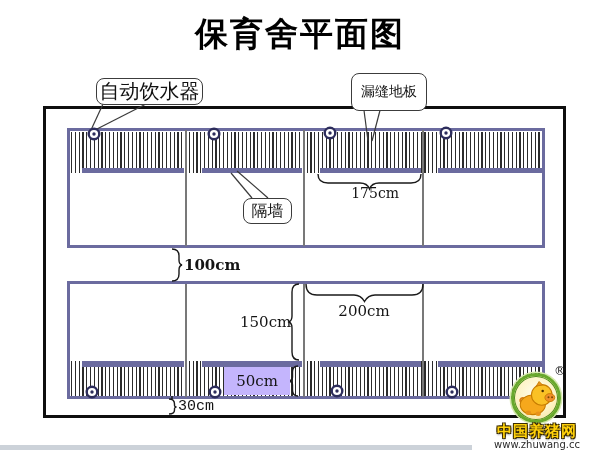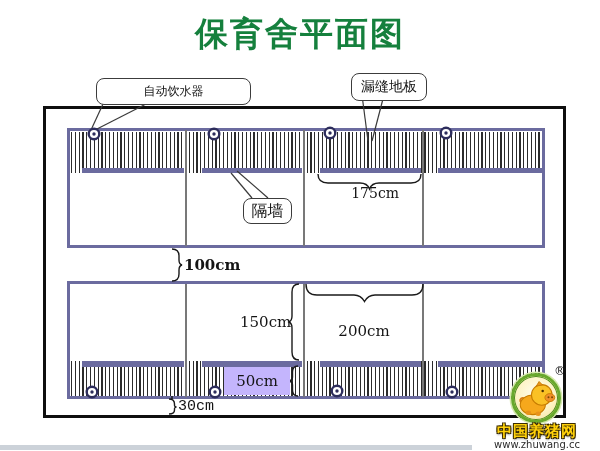--- a/index.html
+++ b/index.html
@@ -2,21 +2,21 @@
 <html><head>
 <meta charset="utf-8">
 <style>
   html,body{margin:0;padding:0;background:#ffffff;}
   #canvas{
     position:relative;width:600px;height:451px;background:#ffffff;
     overflow:hidden;font-family:"DejaVu Serif","Liberation Serif",serif;color:#111;
   }
   .abs{position:absolute;}
   
-  #title{left:0;right:0;top:12px;text-align:center;font-size:33px;font-weight:600;letter-spacing:2px;color:#15803d;}
+  #title{left:0;right:0;top:12px;text-align:center;font-size:33px;font-weight:600;letter-spacing:2px;color:#000000;}
   
   #outer-wall{left:43px;top:106px;width:523px;height:312px;border:3px solid #0f0f0f;box-sizing:border-box;background:transparent;}
   
   .pen-row{border:3px solid #6b6b9f;box-sizing:border-box;background:#fff;}
   #row-top{left:67px;top:128px;width:478px;height:120px;}
   #row-bottom{left:67px;top:281px;width:478px;height:118px;}
   
   .hatch{background:repeating-linear-gradient(to right,#2b2b2b 0,#2b2b2b 1.2px,transparent 1.2px,transparent 3.8px);}
   #hatch-top{left:71px;top:132px;width:470px;height:41px;}
   #hatch-bottom{left:71px;top:361px;width:470px;height:35px;}
@@ -128,34 +128,34 @@
         <circle cx="92" cy="392" r="1.7" fill="#2d2d5c"></circle>
       <circle cx="215" cy="392" r="5.3" fill="#fff" stroke="#2d2d5c" stroke-width="2.4"></circle>
         <circle cx="215" cy="392" r="1.7" fill="#2d2d5c"></circle>
       <circle cx="337" cy="391" r="5.3" fill="#fff" stroke="#2d2d5c" stroke-width="2.4"></circle>
         <circle cx="337" cy="391" r="1.7" fill="#2d2d5c"></circle>
       <circle cx="452" cy="392" r="5.3" fill="#fff" stroke="#2d2d5c" stroke-width="2.4"></circle>
         <circle cx="452" cy="392" r="1.7" fill="#2d2d5c"></circle>
     </g>
   </svg>
 
-  <div class="abs callout" style="left:96px;top:78px;width:155px;height:27px;font-size:12px;">
+  <div class="abs callout" style="left:96px;top:78px;width:107px;height:27px;font-size:20px;">
     <span>自动饮水器</span>
   </div>
-  <div class="abs callout" style="left:351px;top:73px;width:76px;height:28px;font-size:14px;">
+  <div class="abs callout" style="left:351px;top:73px;width:76px;height:38px;font-size:14px;">
     <span>漏缝地板</span>
   </div>
   <div class="abs callout" style="left:243px;top:198px;width:49px;height:26px;font-size:16px;">
     <span>隔墙</span>
   </div>
 
   <div class="abs meas small-meas" style="left:339px;top:185px;width:60px;text-align:right;">175cm</div>
   <div class="abs meas" style="left:184px;top:256px;font-weight:bold;">100cm</div>
   <div class="abs meas" style="left:240px;top:313px;width:47px;text-align:center;">150cm</div>
-  <div class="abs meas" style="left:334px;top:302px;width:60px;text-align:center;margin-top:20px;">200cm</div>
+  <div class="abs meas" style="left:334px;top:302px;width:60px;text-align:center;">200cm</div>
   <div class="abs meas" style="left:178px;top:398px;font-family:Liberation Mono, monospace;">30cm</div>
 
   <div class="abs" id="page-strip"></div>
 
   <div class="abs" id="logo">
     <span id="logo-reg">®</span>
     <div id="logo-circle">
       <svg width="43" height="43" viewBox="0 0 48 48" style="position:absolute;left:0;top:1px;">
         <path d="M10,30 q-5,-3 -2,-6 q3,-2 4,2" fill="none" stroke="#d97b12" stroke-width="2"></path>
         <ellipse cx="21" cy="31" rx="14" ry="11" fill="#f6a81c" stroke="#c77c00" stroke-width="1.2"></ellipse>

